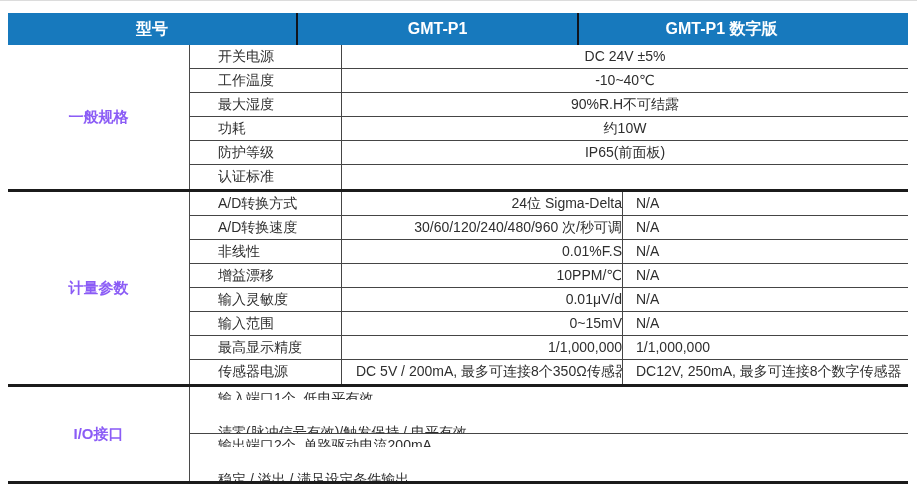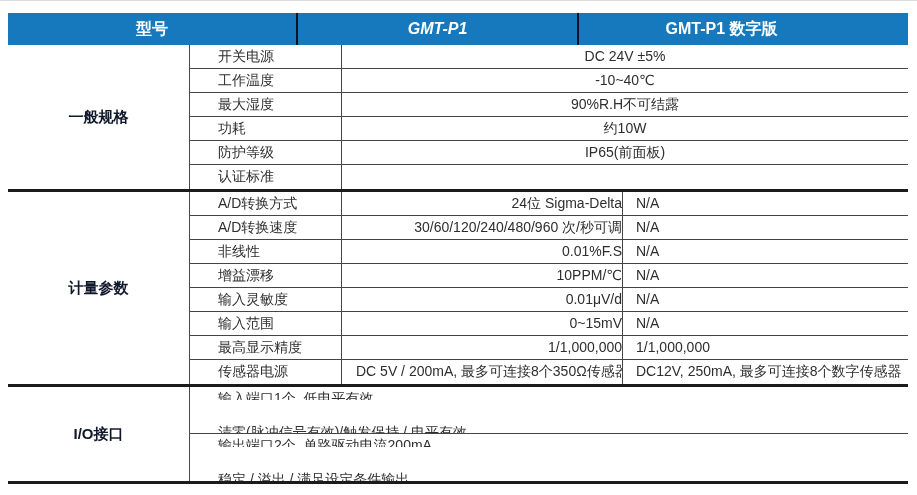--- a/index.html
+++ b/index.html
@@ -9,31 +9,31 @@
     color:#2e2e2e;-webkit-font-smoothing:antialiased;
   }
   .top-hairline{position:absolute;left:0;top:0;width:917px;height:1px;background:#dcdcdc;}
   .spec-table{position:absolute;left:8px;top:13px;width:900px;}
   *{box-sizing:border-box;}
 
   
   .thead{display:flex;height:32px;background:#1779bd;color:#fff;font-weight:bold;font-size:16px;}
   .thead .hcell{display:flex;align-items:center;justify-content:center;height:100%;}
   .h-model{width:290px;border-right:2px solid #10141c;}
-  .h-p1{width:281px;border-right:2px solid #10141c;font-style:italic;}
+  .h-p1{width:281px;border-right:2px solid #10141c;}
   .h-p1d{width:285px;}
 
   
   .section{display:flex;}
   .section.thick-top{border-top:3px solid #1b1b1b;}
   .spec-table{border-bottom:3px solid #1b1b1b;}
   .label-col{
     width:182px;border-right:1px solid #4a4a4a;
     display:flex;align-items:center;justify-content:center;
-    color:#0f172a;font-weight:bold;font-size:15px;
+    color:#8b5cf6;font-weight:bold;font-size:15px;
   }
   .content-col{width:718px;display:flex;flex-direction:column;}
 
   
   .row{display:flex;height:24px;line-height:23px;font-size:14px;}
   .row:not(:last-child){border-bottom:1px solid #454545;}
   .attr-cell{width:152px;padding-left:28px;border-right:1px solid #454545;overflow:hidden;white-space:nowrap;}
   .val-merged{width:566px;text-align:center;overflow:hidden;white-space:nowrap;}
   .val-1{width:281px;padding-left:14px;border-right:1px solid #454545;overflow:hidden;white-space:nowrap;text-align:right;}
   .val-2{width:285px;padding-left:13px;overflow:hidden;white-space:nowrap;}

